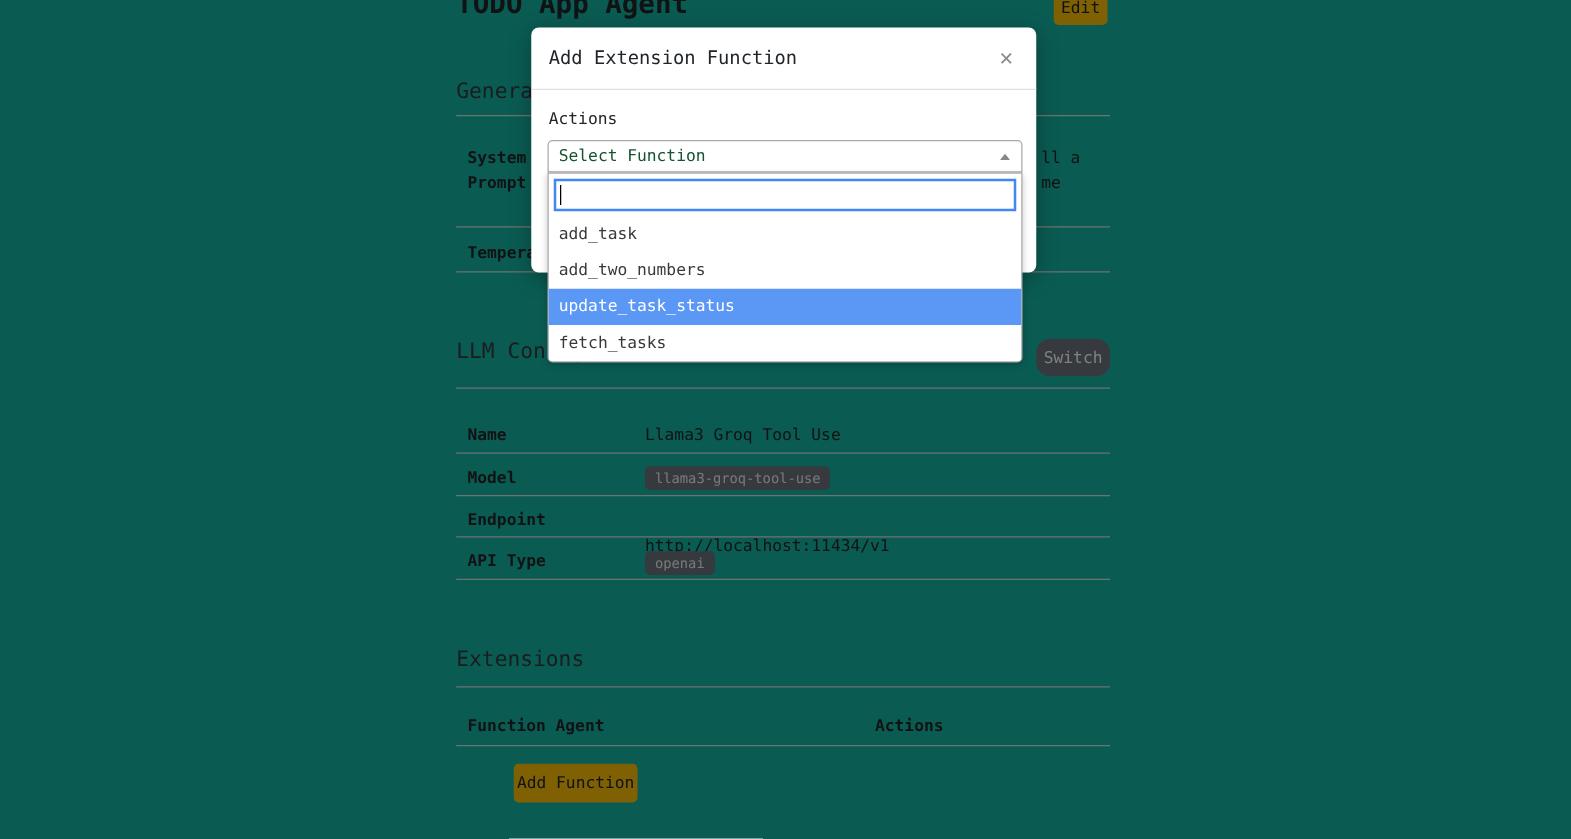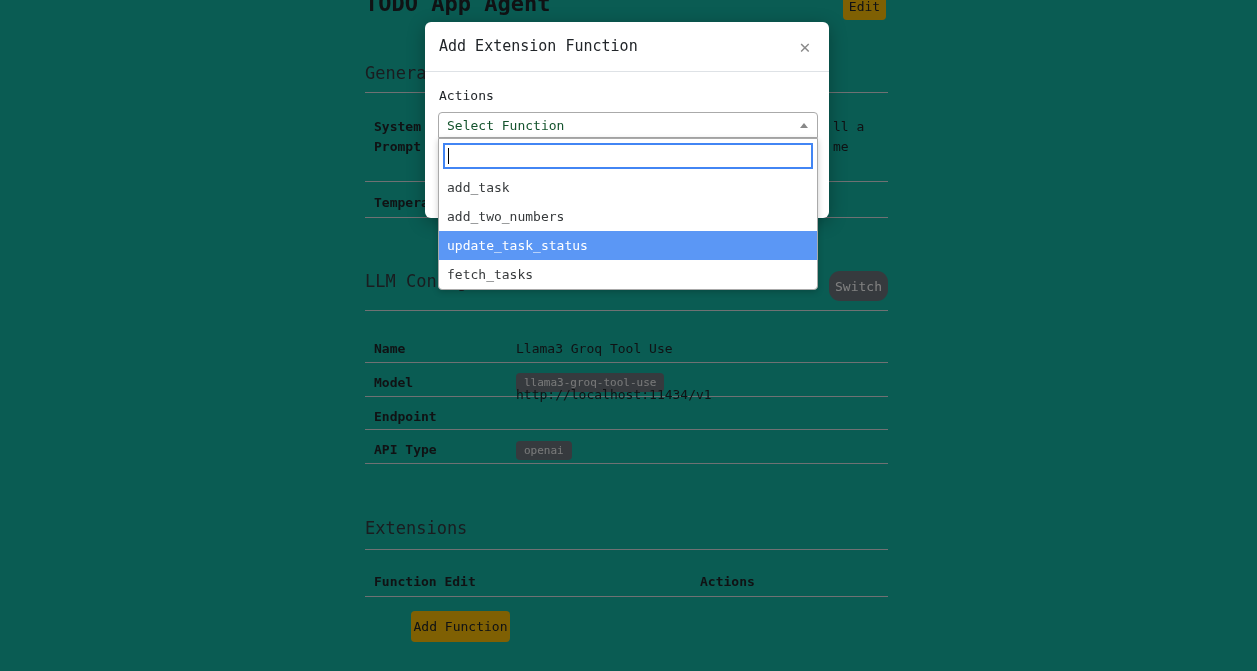--- a/index.html
+++ b/index.html
@@ -81,32 +81,32 @@
     <div class="abs row-value" style="left:516px;top:339px;">Llama3 Groq Tool Use</div>
     <div class="abs divider" style="left:365px;top:362px;width:523px;"></div>
 
     <div class="abs row-label" style="left:374px;top:373px;">Model</div>
     <div class="abs" style="left:516px;top:371px;">
       <span class="badge">llama3-groq-tool-use</span>
     </div>
     <div class="abs divider" style="left:365px;top:396px;width:523px;"></div>
 
     <div class="abs row-label" style="left:374px;top:407px;">Endpoint</div>
-    <div class="abs row-value" style="left:516px;top:385px;text-align:right;">http://localhost:11434/v1</div>
+    <div class="abs row-value" style="left:516px;top:428px;text-align:right;">http://localhost:11434/v1</div>
     <div class="abs divider" style="left:365px;top:429px;width:523px;"></div>
 
     <div class="abs row-label" style="left:374px;top:440px;">API Type</div>
     <div class="abs" style="left:516px;top:439px;">
       <span class="badge">openai</span>
     </div>
     <div class="abs divider" style="left:365px;top:463px;width:523px;"></div>
 
     <div class="abs section-heading" style="left:365px;top:517px;">Extensions</div>
     <div class="abs divider" style="left:365px;top:549px;width:523px;"></div>
-    <div class="abs th" style="left:374px;top:574px;">Function Edit</div>
+    <div class="abs th" style="left:374px;top:574px;">Function Agent</div>
     <div class="abs th" style="left:700px;top:574px;">Actions</div>
     <div class="abs divider" style="left:365px;top:596px;width:523px;"></div>
     <button class="abs btn btn-warning" style="left:367px;top:611px;width:99px;height:31px;margin-left:44px;">Add Function</button>
   </div>
 
   <div class="overlay"></div>
 
   <div class="modal">
     <div class="modal-header">
       <div class="modal-title">Add Extension Function</div>

